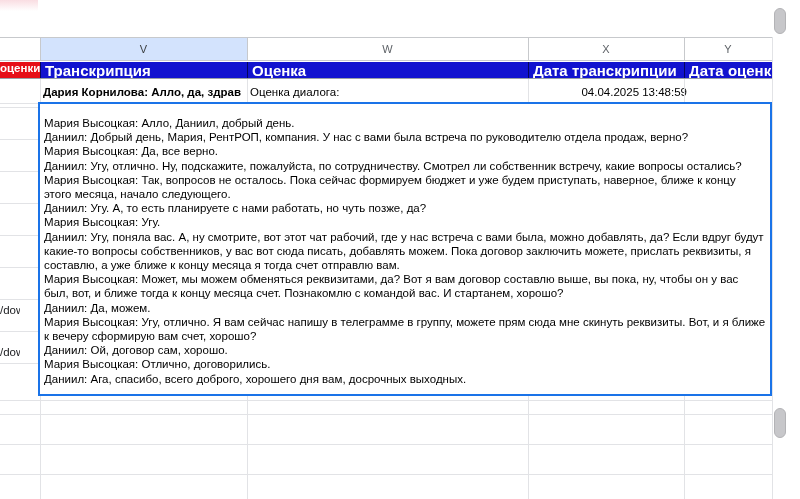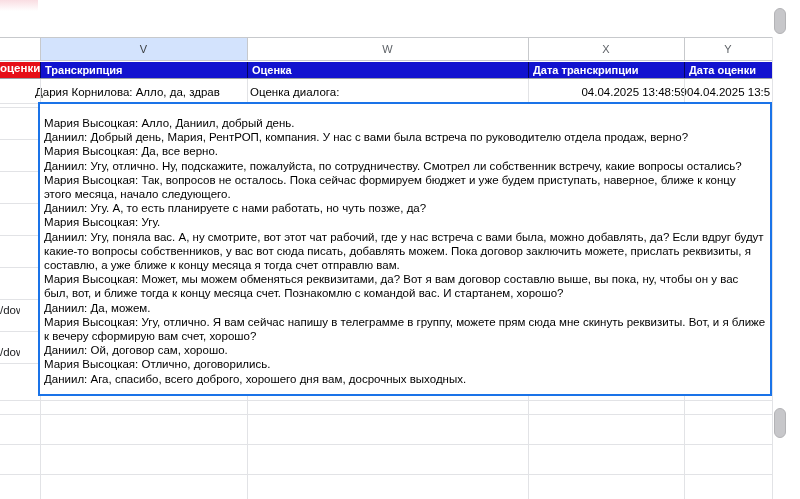--- a/index.html
+++ b/index.html
@@ -12,21 +12,21 @@
   
   .pink{left:0;top:0;width:38px;height:11px;background:linear-gradient(180deg,#f9dde2,rgba(255,255,255,0));}
   
   .letters{left:0;top:37px;width:772px;height:24px;background:#ffffff;border-top:1px solid #c7c9cc;border-bottom:1px solid #c7c9cc;}
   .letter-cell{position:absolute;top:0;height:100%;display:flex;align-items:center;justify-content:center;
                font-size:11px;color:#5f6368;}
   .letter-cell.sel{background:#d3e3fd;color:#3c4043;}
   
   .bluerow{left:0;top:62px;width:772px;height:17px;background:#1213cf;border-bottom:1px solid #9aa0a6;}
   .bhcell{position:absolute;top:0;height:100%;display:flex;align-items:center;overflow:hidden;
-          color:#fff;font-weight:bold;font-size:11px;white-space:nowrap;padding-left:4px;border-left:1px solid #06065e;}
+          color:#fff;font-weight:bold;font-size:15px;white-space:nowrap;padding-left:4px;border-left:1px solid #06065e;}
   .redcell{position:absolute;left:0;top:0;height:100%;width:40px;background:#e60e17;color:#fff;
            font-weight:bold;font-size:11.5px;display:flex;overflow:hidden;white-space:nowrap;}
   
   .row2{left:0;top:80px;width:772px;height:23px;background:#fff;}
   .r2cell{position:absolute;top:0;height:100%;display:flex;align-items:center;overflow:hidden;
           font-size:11.5px;color:#000;white-space:nowrap;padding:0 3px;}
   .r2cell.right{justify-content:flex-end;}
   
   .transcript{left:38px;top:102px;width:734px;height:294px;background:#fff;border:2px solid #1a73e8;
               padding:12px 4px;font-size:11.5px;line-height:14.2px;color:#000;overflow:hidden;z-index:5;}
@@ -81,31 +81,28 @@
     </div>
     <div class="bhcell" style="left:528px;width:156px;">
       <span>Дата транскрипции</span>
     </div>
     <div class="bhcell" style="left:684px;width:88px;">
       <span>Дата оценки</span>
     </div>
   </div>
 
   <div class="abs row2">
-    <div class="r2cell" style="left:32px;width:207px;">
+    <div class="r2cell" style="left:40px;width:207px;font-weight:bold;">
       <span>Дария Корнилова: Алло, да, здрав</span>
     </div>
     <div class="r2cell" style="left:247px;width:281px;">
       <span>Оценка диалога:</span>
     </div>
     <div class="r2cell right" style="left:528px;width:156px;">
       <span>04.04.2025 13:48:59</span>
-    </div>
-    <div class="r2cell" style="left:684px;width:88px;">
-      <span>04.04.2025 13:5</span>
     </div>
   </div>
   <div class="vline" style="left:40px;top:79px;height:24px;"></div>
   <div class="vline" style="left:247px;top:79px;height:24px;"></div>
   <div class="vline" style="left:528px;top:79px;height:24px;"></div>
   <div class="vline" style="left:684px;top:79px;height:24px;"></div>
   <div class="hline" style="left:0;top:103px;width:772px;"></div>
 
   <div class="hline" style="left:0;top:107px;width:38px;"></div>
   <div class="hline" style="left:0;top:139px;width:38px;"></div>

